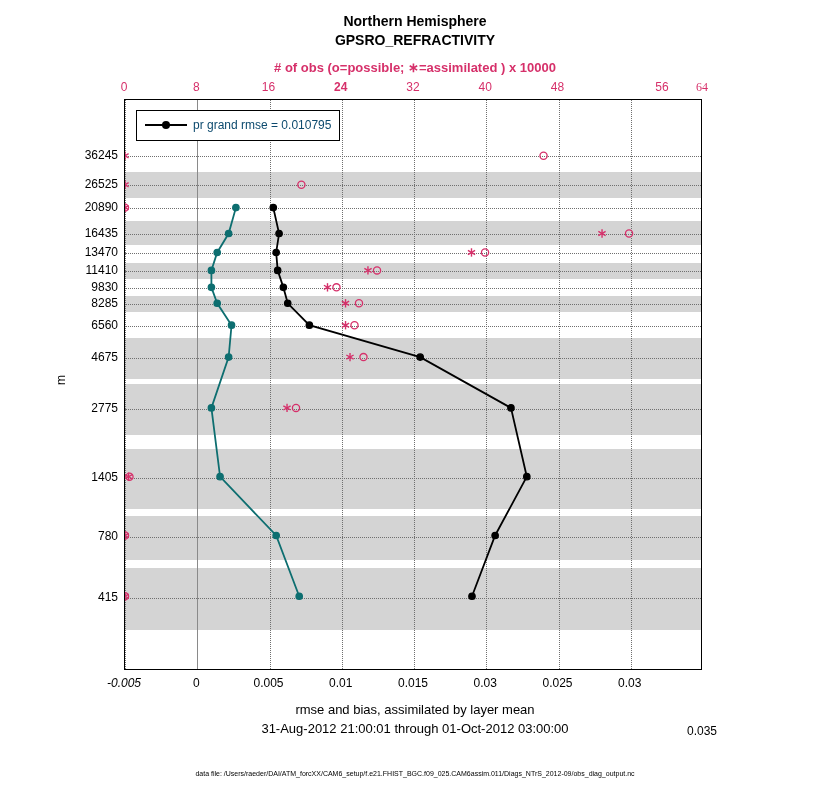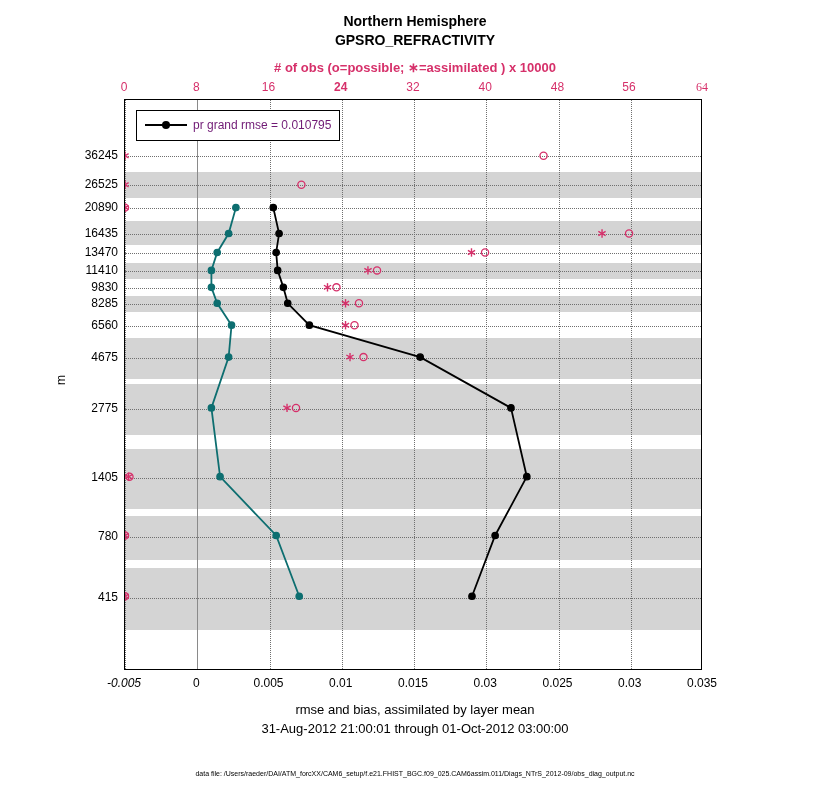--- a/index.html
+++ b/index.html
@@ -151,21 +151,21 @@
     box-sizing: border-box;
   }
   .legend-row {
     display: flex;
     align-items: center;
     height: 18px;
     white-space: nowrap;
   }
   .legend-text {
     font-size: 12px;
-    color: #701a75;
+    color: #0c4a6e;
   }
   .legend-sample {
     width: 42px;
     height: 12px;
     margin-right: 6px;
     position: relative;
     flex: none;
   }
   .legend-sample i {
     position: absolute;
@@ -195,33 +195,33 @@
   <div class="toptitle"># of obs (o=possible;  ∗=assimilated ) x 10000</div>
 
   <div id="top-ticks">
       <div class="xtick-top" style="left: 124px;">0</div>
       <div class="xtick-top" style="left: 196.25px;">8</div>
       <div class="xtick-top" style="left: 268.5px;">16</div>
       <div class="xtick-top" style="left: 340.75px; font-weight: bold;">24</div>
       <div class="xtick-top" style="left: 413px;">32</div>
       <div class="xtick-top" style="left: 485.25px;">40</div>
       <div class="xtick-top" style="left: 557.5px;">48</div>
-      <div class="xtick-top" style="left: 629px;">56</div>
+      <div class="xtick-top" style="left: 662px;">56</div>
       <div class="xtick-top" style="left: 702px; font-family: Liberation Serif, serif;">64</div>
     </div>
   <div id="bottom-ticks">
       <div class="xtick-bottom" style="left: 124px; font-style: italic;">-0.005</div>
       <div class="xtick-bottom" style="left: 196.25px;">0</div>
       <div class="xtick-bottom" style="left: 268.5px;">0.005</div>
       <div class="xtick-bottom" style="left: 340.75px;">0.01</div>
       <div class="xtick-bottom" style="left: 413px;">0.015</div>
       <div class="xtick-bottom" style="left: 485.25px;">0.03</div>
       <div class="xtick-bottom" style="left: 557.5px;">0.025</div>
       <div class="xtick-bottom" style="left: 629.75px;">0.03</div>
-      <div class="xtick-bottom" style="left: 702px;">0.035</div>
+      <div class="xtick-bottom" style="left: 702px; margin-top: 48px;">0.035</div>
     </div>
   <div id="y-ticks">
       <div class="ytick" style="top: 155px;">36245</div>
       <div class="ytick" style="top: 184px;">26525</div>
       <div class="ytick" style="top: 207px;">20890</div>
       <div class="ytick" style="top: 233px;">16435</div>
       <div class="ytick" style="top: 252px;">13470</div>
       <div class="ytick" style="top: 270px;">11410</div>
       <div class="ytick" style="top: 287px;">9830</div>
       <div class="ytick" style="top: 303px;">8285</div>

